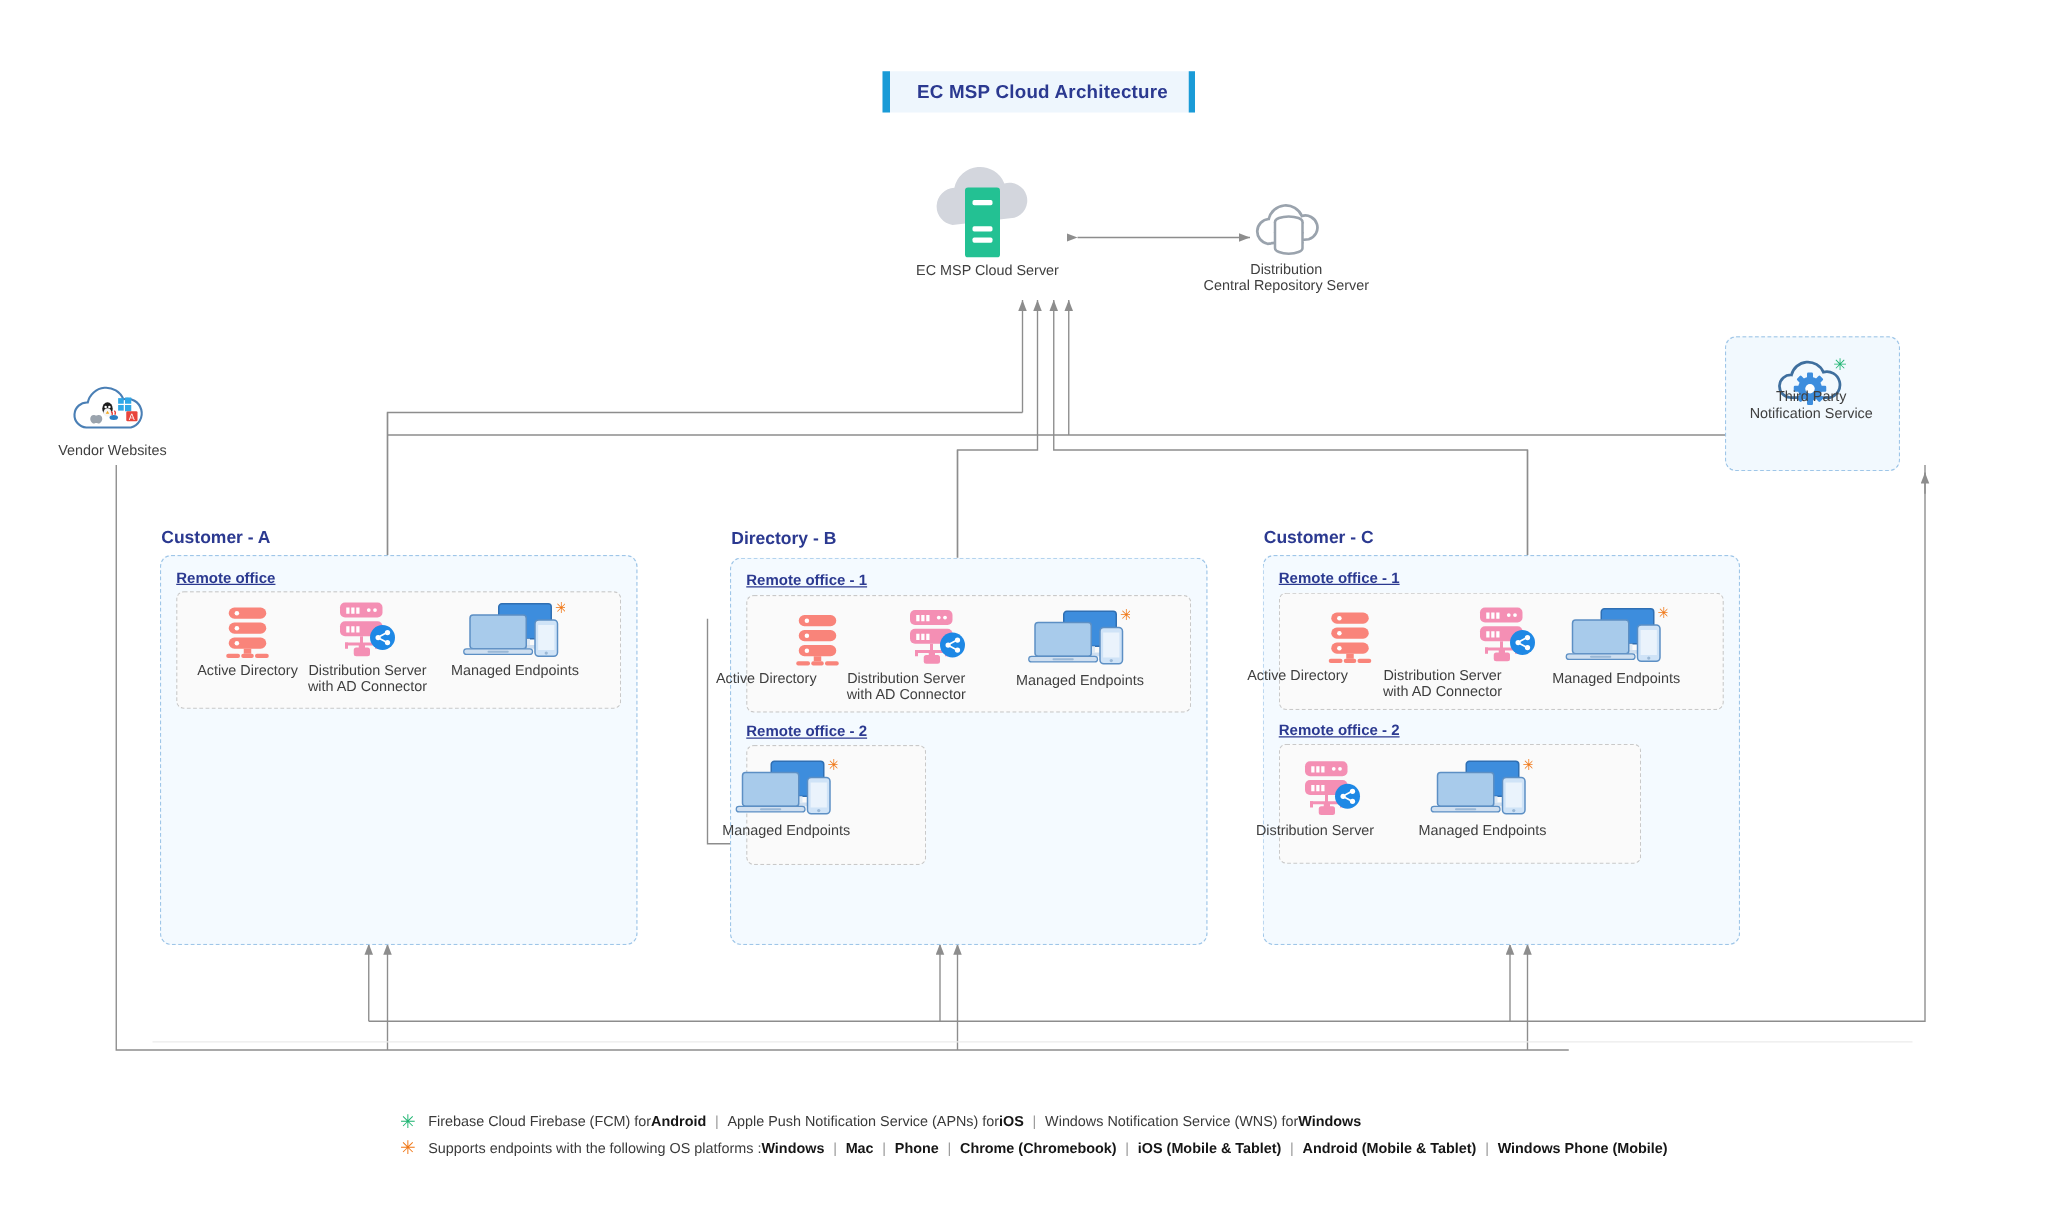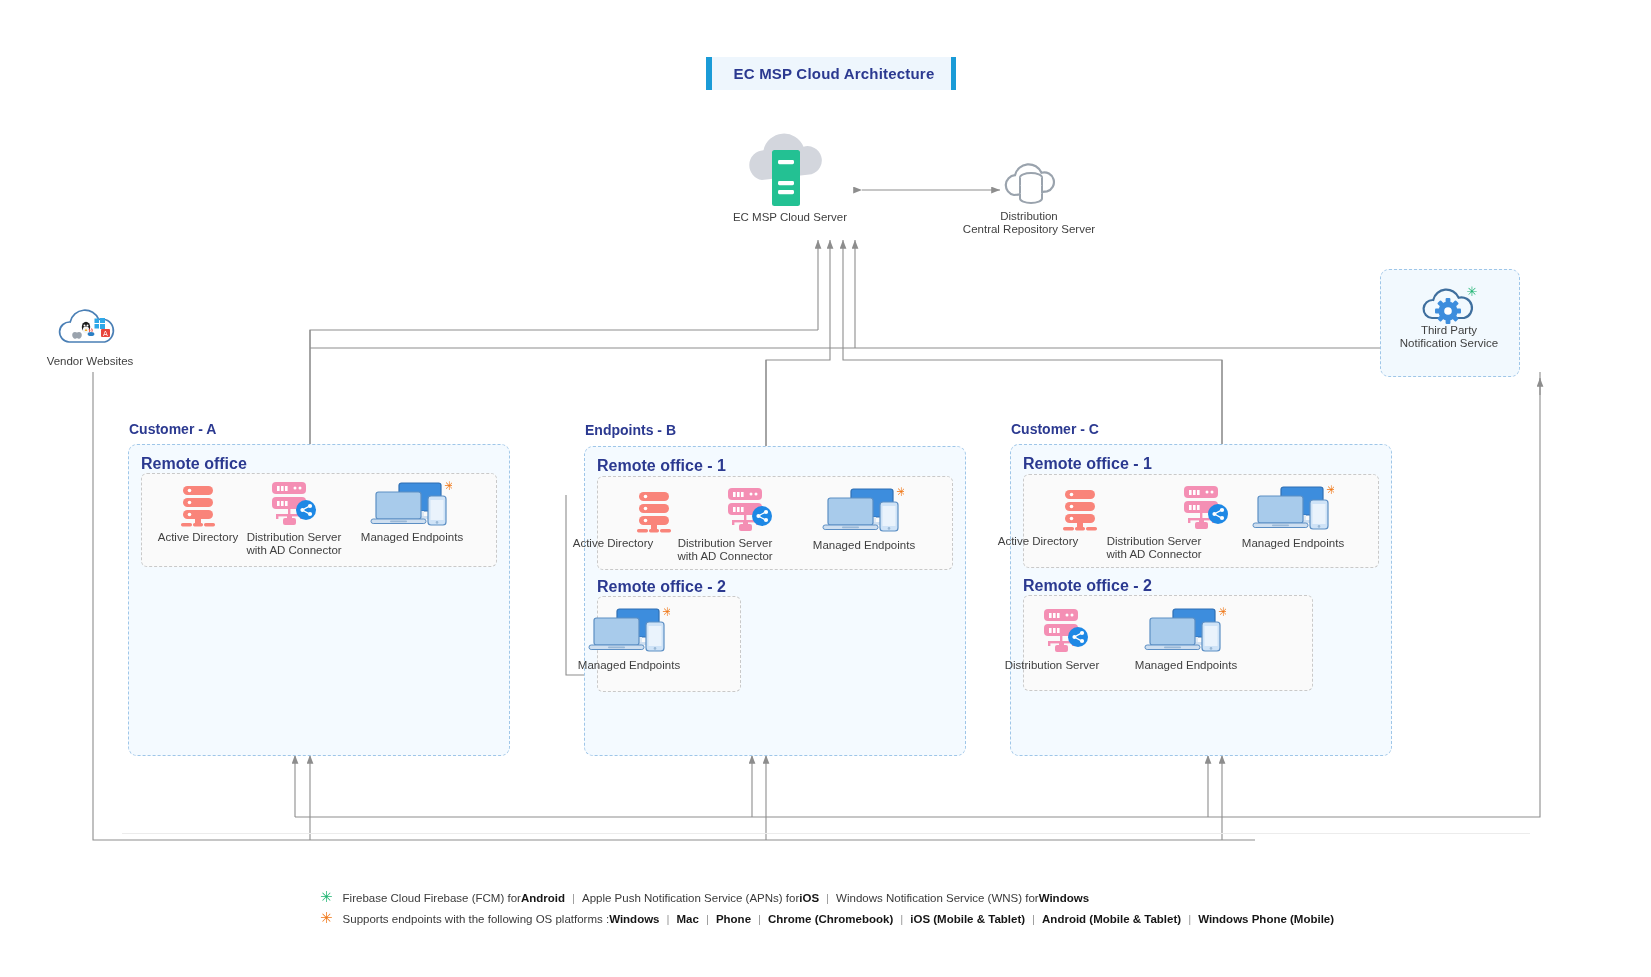--- a/index.html
+++ b/index.html
@@ -14,25 +14,25 @@
   #title-bar-right{width:5px;height:33px;background:#1a9bd7;position:absolute;right:0;top:0;}
   #title-text{flex:1;text-align:center;font-size:15px;font-weight:bold;color:#2b3990;letter-spacing:.2px;}
 
   
   .nlabel{font-size:11.5px;color:#3f3f3f;text-align:center;line-height:13px;}
 
   
   .cust-title{font-size:14px;font-weight:bold;color:#2b3990;}
   .cust-box{border:1.4px dashed #9fc6e8;border-radius:9px;background:#f4faff;}
   .office-box{border:1.3px dashed #c9c9c9;border-radius:6px;background:#fafafa;}
-  .office-title{font-size:16px;font-weight:bold;color:#2b3990;}
+  .office-title{font-size:12px;font-weight:bold;color:#2b3990;text-decoration:underline;}
 
   
   #tp-box{left:1380px;top:269px;width:138px;height:106px;border:1.4px dashed #9fc6e8;border-radius:9px;background:#f2f9fe;}
-  #tp-label{left:1380px;top:324px;width:138px;}
+  #tp-label{left:1380px;top:312px;width:138px;}
 
   
   #legend-sep{left:122px;top:833px;width:1408px;height:1px;background:#ececec;}
   .legend-row{display:flex;align-items:center;font-size:11.5px;color:#3a3a3a;}
   .legend-star{font-size:15px;margin-right:10px;line-height:1;font-family:"DejaVu Sans",sans-serif;}
   .legend-row b{font-weight:bold;color:#161616;}
   .legend-row .sep{color:#999;margin:0 7px;}
 
   
   #wires{position:absolute;left:0;top:0;width:1651px;height:977px;}
@@ -252,21 +252,21 @@
       <rect x="1" y="38" width="55" height="4.5" rx="2.2" fill="#cfdff0" stroke="#5c8fc4" stroke-width="1"></rect>
       <rect x="20" y="39.6" width="17" height="1.6" rx=".8" fill="#9ab8d6"></rect>
       <rect x="58" y="15" width="18" height="29" rx="3" fill="#cfe3f7" stroke="#5c8fc4" stroke-width="1.2"></rect>
       <rect x="60.5" y="19" width="13" height="20" fill="#eaf3fc"></rect>
       <circle cx="67" cy="41.4" r="1.3" fill="#9ab8d6"></circle>
       <text x="79" y="9" font-size="12" fill="#f07818" text-anchor="middle" font-family="DejaVu Sans">✳</text>
     </svg>
   </div>
   <div class="abs nlabel" style="left:354px;top:531px;width:116px;">Managed Endpoints</div>
 
-  <div class="abs cust-title" style="left:585px;top:422px;">Endpoints - B</div>
+  <div class="abs cust-title" style="left:585px;top:422px;">Directory - B</div>
   <div class="abs cust-box" style="left:584px;top:446px;width:380px;height:308px;"></div>
   <div class="abs office-title" style="left:597px;top:457px;">Remote office - 1</div>
   <div class="abs office-box" style="left:597px;top:476px;width:354px;height:92px;"></div>
 
   <div class="abs" style="left:632px;top:489px;width:44px;height:44px;">
     <svg width="44" height="44" viewBox="0 0 44 44">
       <rect x="7" y="3" width="30" height="9" rx="4.5" fill="#f9847a"></rect>
         <circle cx="13.5" cy="7.5" r="1.8" fill="#fff"></circle>
       <rect x="7" y="15" width="30" height="9" rx="4.5" fill="#f9847a"></rect>
         <circle cx="13.5" cy="19.5" r="1.8" fill="#fff"></circle>

